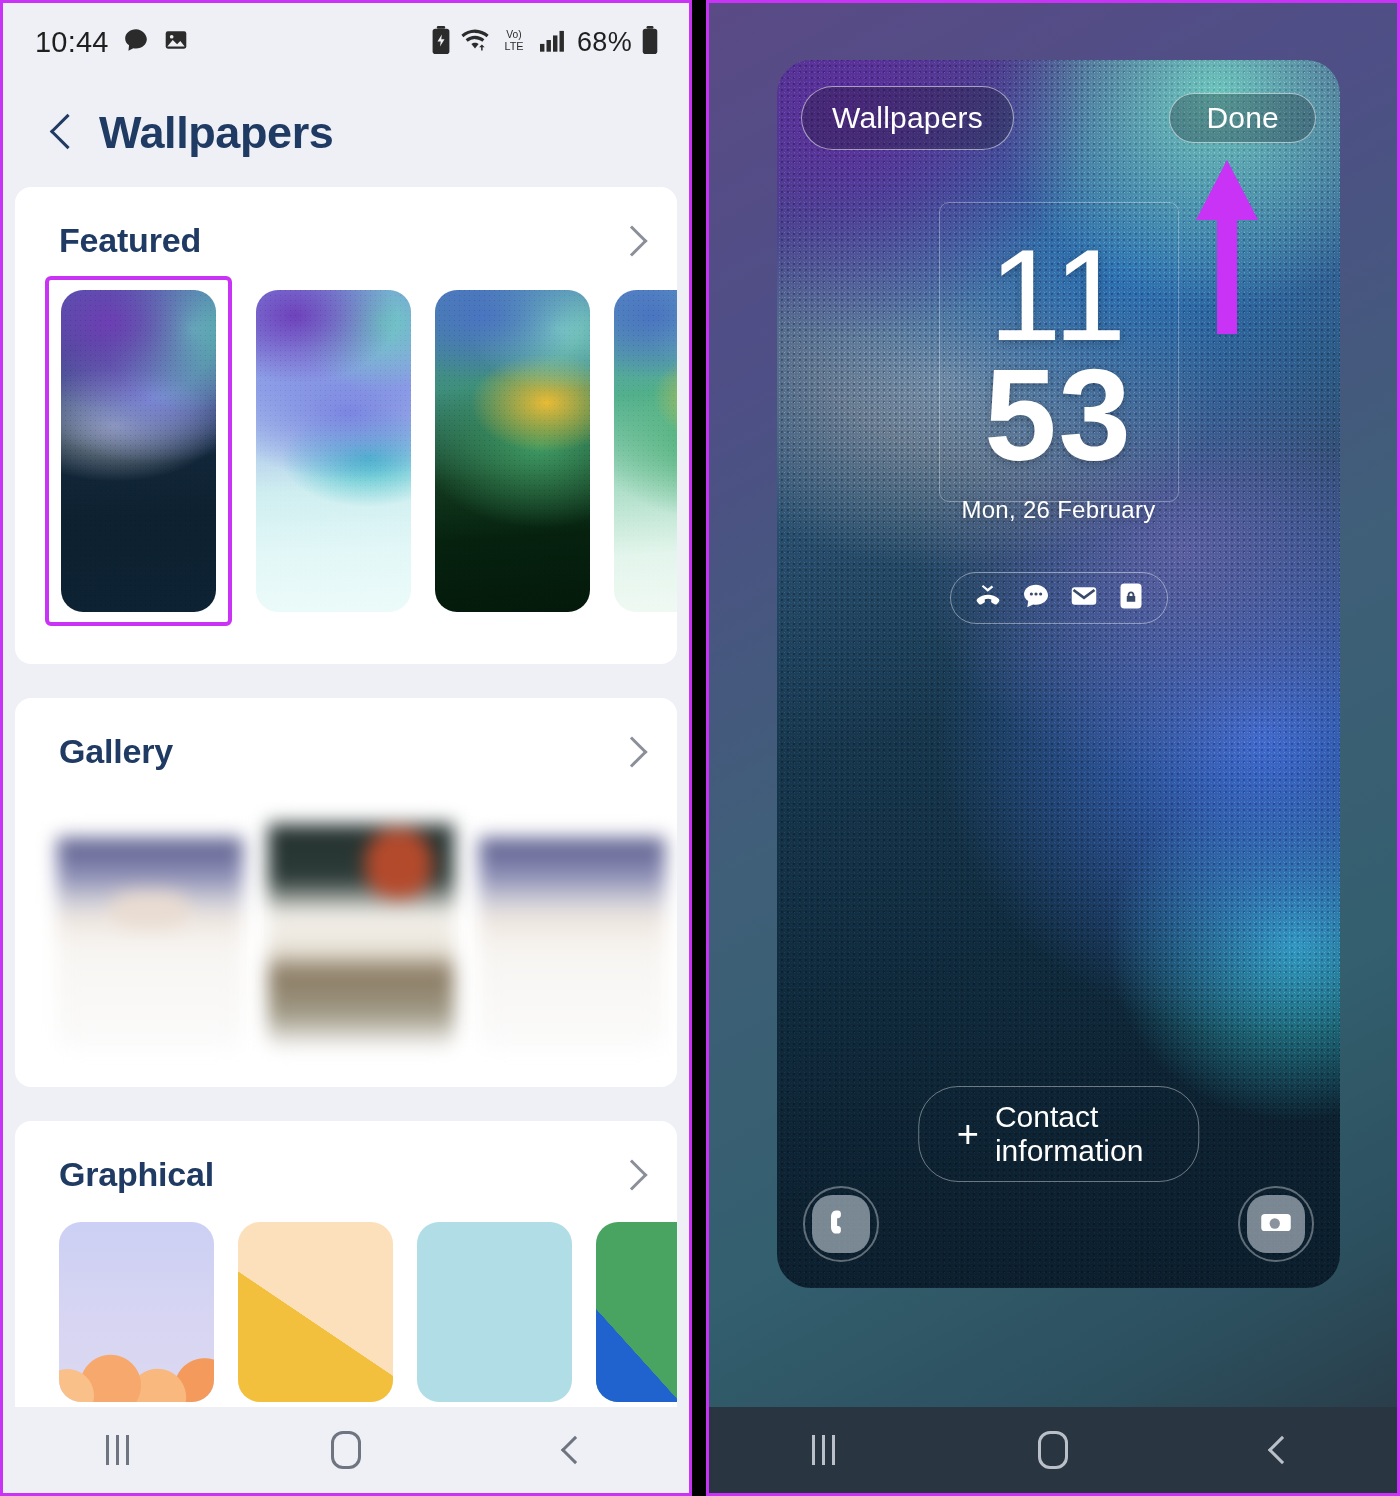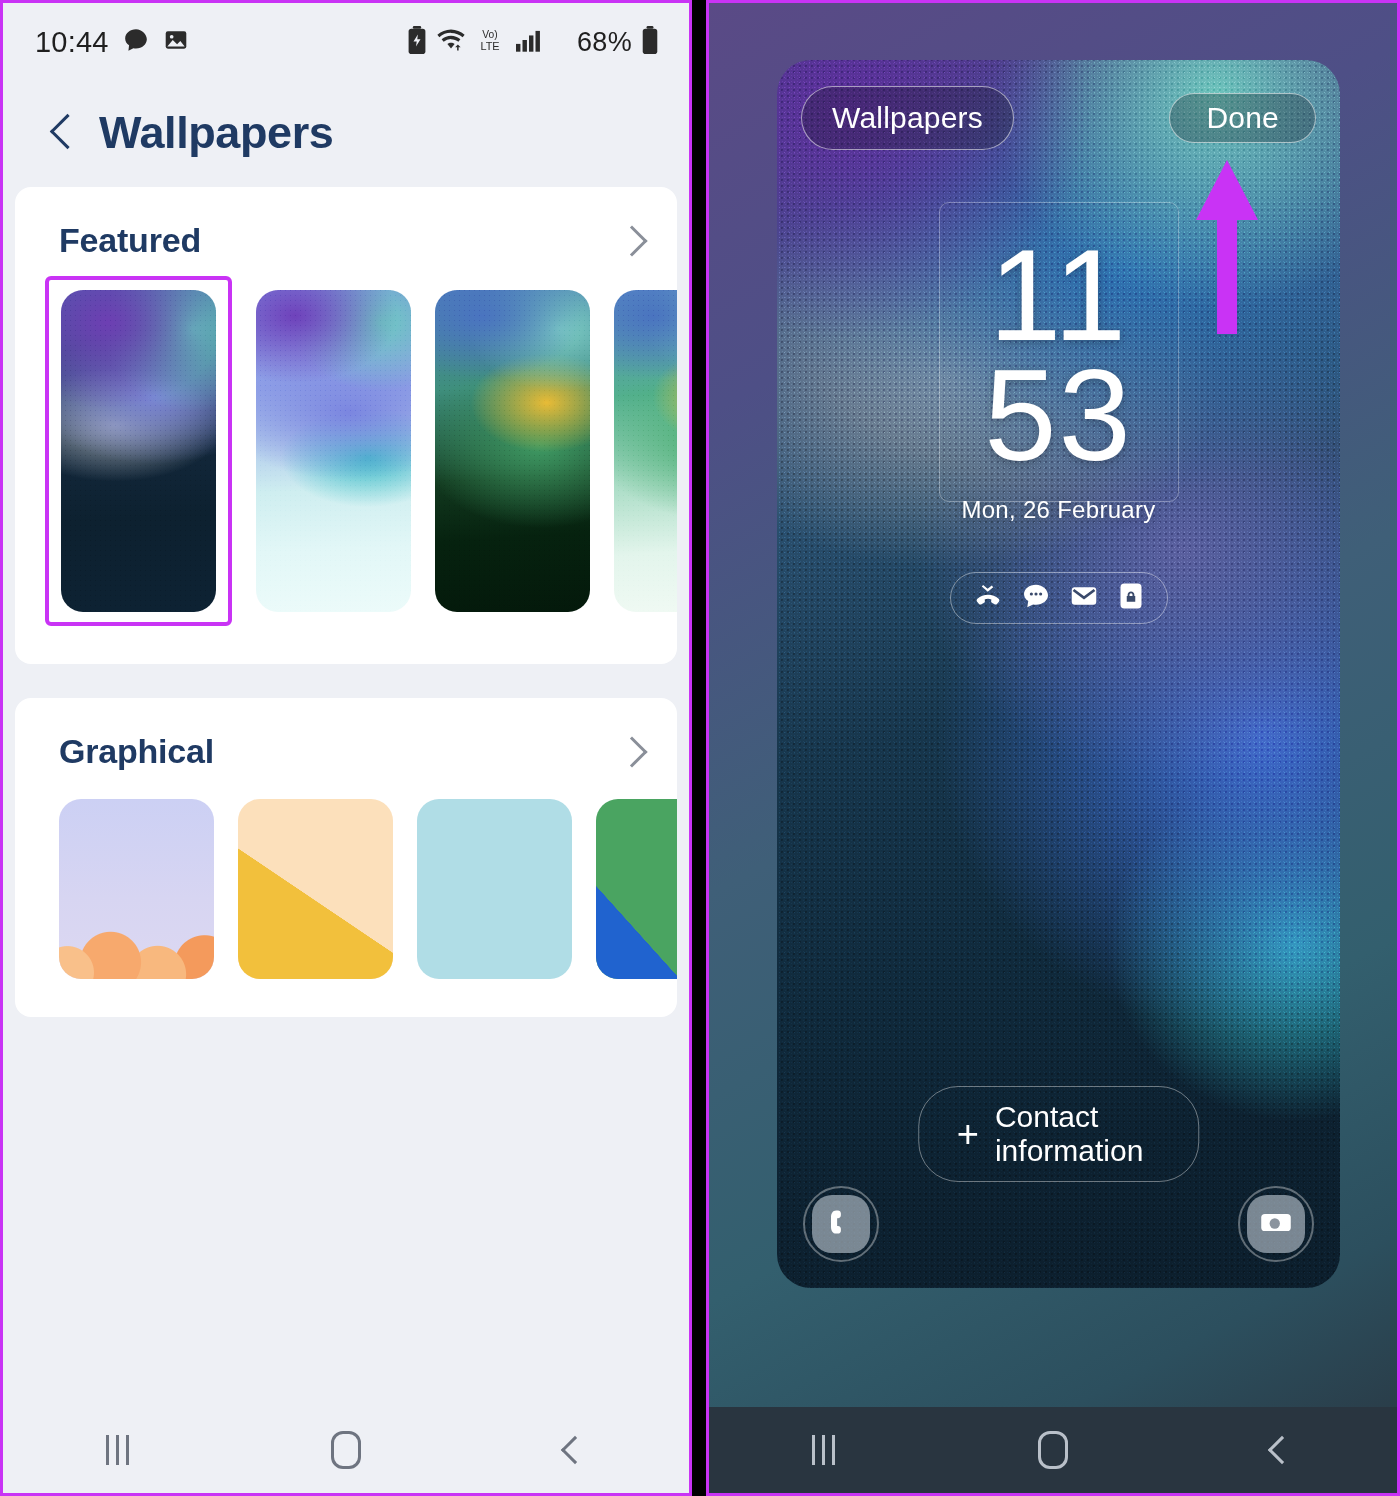--- a/index.html
+++ b/index.html
@@ -18,21 +18,21 @@
   .panel-right { width: 694px; border: 3px solid #c933f5; background: #293540; }
 
   
   .statusbar {
     height: 78px; display:flex; align-items:center; justify-content:space-between;
     padding: 0 30px 0 32px; color:#2b2b2b;
   }
   .sb-left { display:flex; align-items:center; gap:14px; }
   .sb-time { font-size: 29px; letter-spacing:.2px; color:#1f1f1f; }
   .sb-right { display:flex; align-items:center; gap:9px;justify-content:center; }
-  .sb-batt-text { font-size:27px; color:#1f1f1f; letter-spacing:.3px;margin-left:24px; }
+  .sb-batt-text { font-size:27px; color:#1f1f1f; letter-spacing:.3px; }
   .ic { display:inline-block; }
 
   
   .header { display:flex; align-items:center; gap:26px; padding: 26px 0 28px 44px; }
   .back-chevron { width:26px; height:44px; position:relative; }
   .back-chevron::before{
     content:''; position:absolute; left:8px; top:8px; width:22px; height:22px;
     border-left:3.5px solid #1f3a63; border-bottom:3.5px solid #1f3a63;
     transform: rotate(45deg);
   }
@@ -156,21 +156,21 @@
     background: rgba(20,20,30,.28);
     color:#fff; font-size:30px; padding:14px 30px; letter-spacing:.2px;
   }
   .pill-done { padding:7px 36px; }
 
   .clock-box { position:absolute; top:142px; left:162px; width:240px; height:300px;
     border:1px solid rgba(255,255,255,.30); border-radius:10px; z-index:4; }
   .clock { position:absolute; z-index:5; left:0; right:0; text-align:center; color:#fff; }
   .clock-h { top:170px; font-size:130px; font-weight:400; letter-spacing:2px; line-height:1;
     text-shadow: 0 2px 10px rgba(0,0,0,.25); }
-  .clock-m { top:290px; font-size:130px; font-weight:400; letter-spacing:2px; line-height:1;
+  .clock-m { top:290px; font-size:130px; font-weight:700; letter-spacing:2px; line-height:1;
     text-shadow: 0 2px 10px rgba(0,0,0,.25); text-align: center; }
   .clock-date { top:436px; font-size:24px; font-weight:400; letter-spacing:.3px;
     text-shadow: 0 1px 8px rgba(0,0,0,.3); }
 
   .notif-pill { position:absolute; top:512px; left:50%; transform:translateX(-50%); z-index:5;
     display:flex; align-items:center; gap:18px; padding:8px 22px;
     border:1.2px solid rgba(255,255,255,.42); border-radius:30px; }
 
   .contact-btn { position:absolute; bottom:106px; left:50%; transform:translateX(-50%); z-index:5;
     display:flex; align-items:center; gap:16px;
@@ -271,20 +271,32 @@
             </div>
           <div class="wp-tile wp-c">
               <div class="grain"></div>
             </div>
           <div class="wp-tile wp-d">
               <div class="grain"></div>
             </div>
         </div>
       </div>
 
+      <div class="card">
+        <div class="card-head">
+          <span class="card-title">Gallery</span>
+          <span class="chev-right"></span>
+        </div>
+        <div class="gal-row">
+          <div class="gal-tile gal-1"></div>
+          <div class="gal-tile gal-2"></div>
+          <div class="gal-tile gal-3"></div>
+
+        </div>
+      </div>
 
       <div class="card">
         <div class="card-head">
           <span class="card-title">Graphical</span>
           <span class="chev-right"></span>
         </div>
         <div class="gfx-row">
           <div class="gfx-tile gfx-1"></div>
           <div class="gfx-tile gfx-2"></div>
           <div class="gfx-tile gfx-3"></div>

